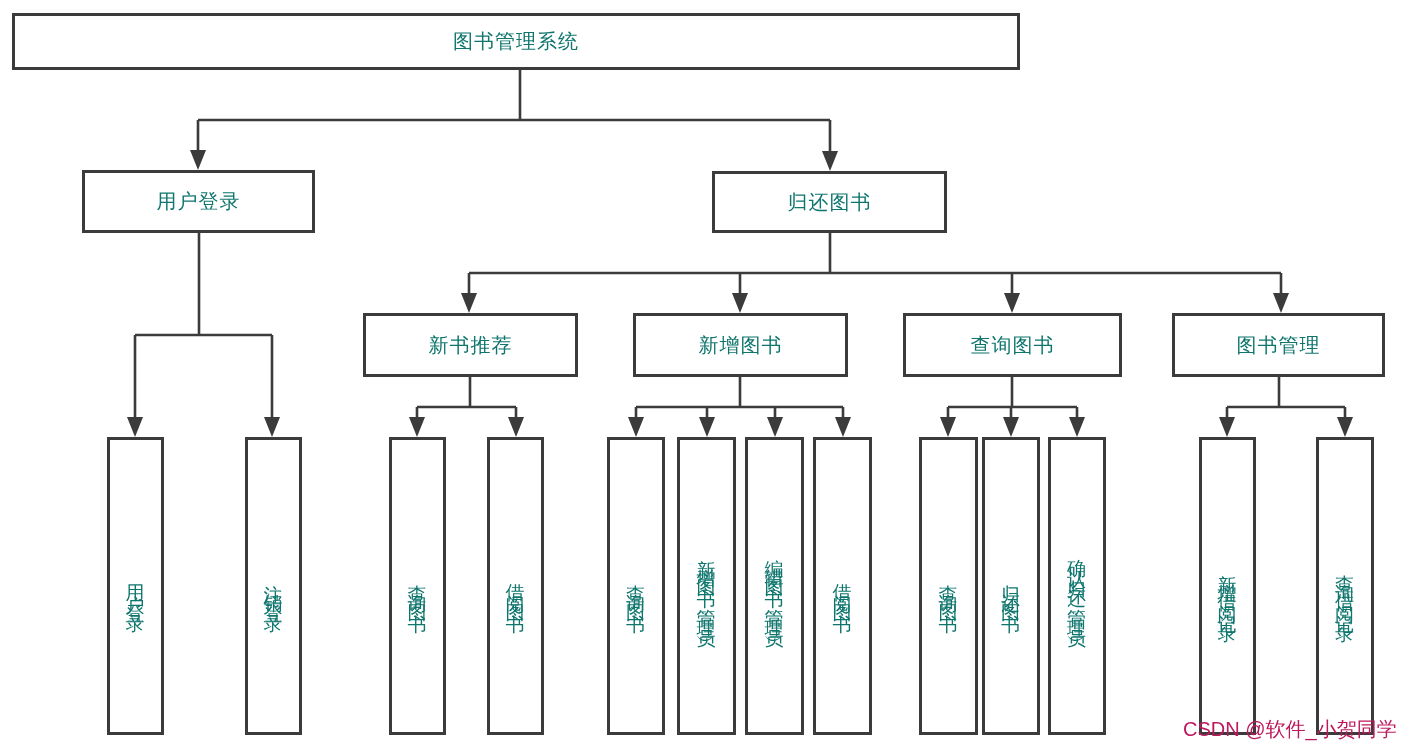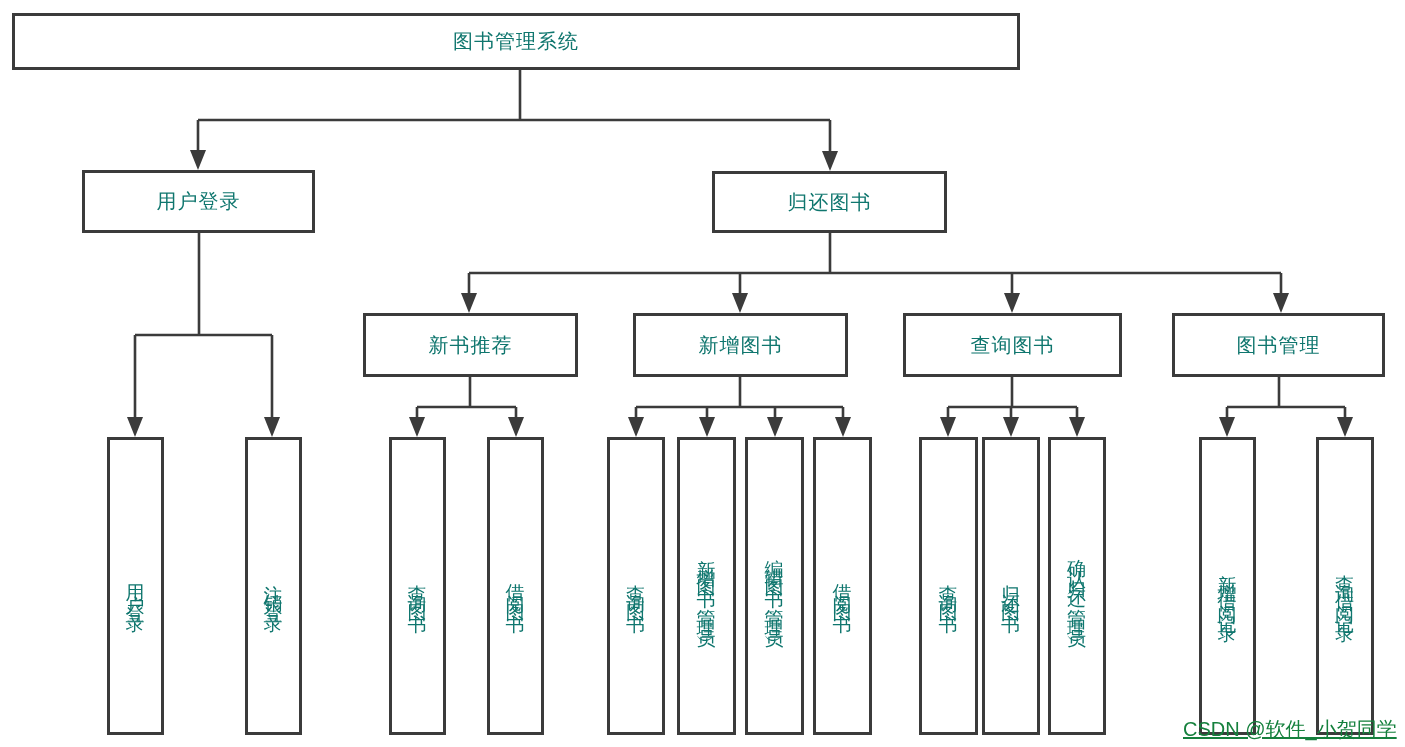--- a/index.html
+++ b/index.html
@@ -39,25 +39,24 @@
     font-size: 19px;
     letter-spacing: 10px;
     line-height: 1;
     padding-top: 6px;
   }
   .watermark {
     position: absolute;
     left: 1183px;
     top: 716px;
     width: 215px;
-    color: #15803d;
+    color: #be185d;
     font-size: 20px;
     white-space: nowrap;
     pointer-events: none;
-    text-decoration: underline;
   }
 </style>
 </head>
 <body>
 
 <div class="stage">
 
   <svg class="wires" viewBox="0 0 1405 747" xmlns="http://www.w3.org/2000/svg">
     <g stroke="#3b3b3b" stroke-width="2.6" fill="none">
 

